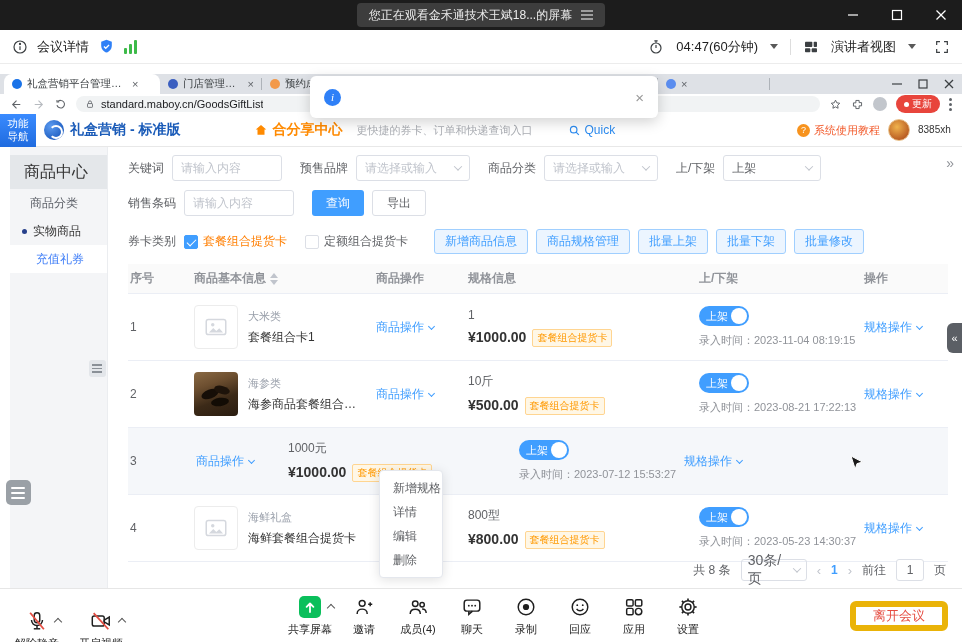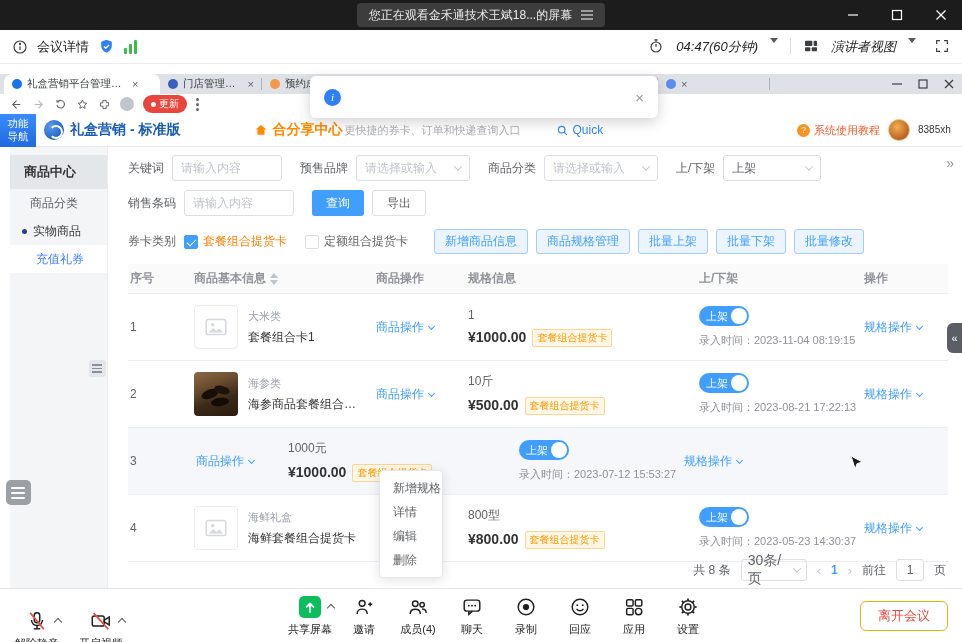--- a/index.html
+++ b/index.html
@@ -10,21 +10,21 @@
 
   
   .titlebar { position:absolute; top:0; left:0; right:0; height:30px; background:#1c1c1c; display:flex; align-items:center; justify-content:center; z-index:45; }
   .title-pill { height:24px; background:#3d3d3d; border-radius:4px; color:#ededed; font-size:12px; display:flex; align-items:center; gap:9px; padding:0 12px; }
   .win-controls { position:absolute; right:10px; top:0; height:30px; display:flex; align-items:center; gap:22px; }
   .wc { width:22px; height:22px; display:flex; align-items:center; justify-content:center; cursor:pointer; }
 
   
   .infobar { position:absolute; top:30px; left:0; right:0; height:34px; background:#fff; border-bottom:1px solid #ececec; display:flex; align-items:center; padding:0 12px; z-index:44; }
   .ib-left { display:flex; align-items:center; gap:9px; }
-  .ib-right { margin-left:auto; display:flex; align-items:flex-start; gap:12px;font-style:italic; }
+  .ib-right { margin-left:auto; display:flex; align-items:center; gap:12px; }
   .ib-text { font-size:13px; color:#1f1f1f; }
   .divider { width:1px; height:16px; background:#ddd; }
   .caret-down { width:0; height:0; border-left:4px solid transparent; border-right:4px solid transparent; border-top:5px solid #595959; display:inline-block; }
   .sigbars { display:flex; align-items:flex-end; gap:2px; height:14px; }
   .sigbars i { width:3px; background:#3dba49; border-radius:1px; display:block; }
   .sigbars i:nth-child(1){height:6px;} .sigbars i:nth-child(2){height:10px;} .sigbars i:nth-child(3){height:14px;}
 
   
   .toast { position:absolute; left:310px; top:76px; width:348px; height:42px; background:#fff; border-radius:6px; box-shadow:0 4px 14px rgba(0,0,0,.18); display:flex; align-items:center; padding:0 14px; gap:9px; z-index:50; }
   .toast-text { font-size:13px; color:#333; white-space:nowrap; }
@@ -54,32 +54,32 @@
 
   
   .appheader { height:33px; background:#fff; border-bottom:1px solid #e8e8e8; display:flex; align-items:center; flex-shrink:0; }
   .nav-toggle { width:36px; height:33px; background:linear-gradient(180deg,#3a8bff,#1f6bdf); color:#fff; display:flex; align-items:center; justify-content:center; cursor:pointer; flex-shrink:0; }
   .nav-toggle span { width:24px; font-size:10.5px; line-height:13px; text-align:center; word-break:break-all; }
   .brand { display:flex; align-items:center; gap:6px; margin-left:8px; }
   .logo-mark { width:20px; height:20px; border-radius:50%; background:radial-gradient(circle at 34% 32%, #5b9bf0, #1d5cc0 75%); position:relative; }
   .logo-mark::after { content:""; position:absolute; left:5px; top:5px; width:10px; height:10px; border:2px solid #fff; border-left-color:transparent; border-radius:50%; }
   .brand-text { font-size:14px; font-weight:bold; color:#1a5bb8; white-space:nowrap; }
   .share-center { margin-left:74px; display:flex; align-items:center; gap:4px; color:#ff8a00; font-weight:bold; font-size:14px; white-space:nowrap; }
-  .subtitle { margin-left:2px; font-size:11px; color:#aaadb3; white-space:nowrap; }
+  .subtitle { margin-left:14px; font-size:11px; color:#aaadb3; white-space:nowrap; }
   .quick { margin-left:36px; display:flex; align-items:center; gap:3px; color:#2d8cf0; font-size:12px; white-space:nowrap; cursor:pointer; }
   .hdr-right { margin-left:auto; display:flex; align-items:center; gap:8px; padding-right:8px; }
   .tutorial { display:flex; align-items:center; gap:4px; color:#f25a2b; font-size:11px; white-space:nowrap; cursor:pointer; }
   .q-badge { width:13px; height:13px; border-radius:50%; background:#f7931e; color:#fff; font-size:9px; display:flex; align-items:center; justify-content:center; }
   .avatar { width:22px; height:22px; border-radius:50%; background:radial-gradient(circle at 40% 35%, #f0b34d, #b4541e 80%); border:1px solid #e8c08a; }
   .username { width:36px; font-size:10px; color:#333; line-height:1.15; word-break:break-all; }
 
   
   .appbody { display:flex; flex:1; min-height:0; background:#fff; padding-left:10px; }
   .sidebar { width:98px; background:#f4f5f7; border-right:1px solid #ebedf0; flex-shrink:0; padding-top:8px; }
-  .side-section { height:34px; display:flex; align-items:center; padding-left:14px; font-size:13px; font-weight:bold; color:#333; background:#e4e7ea; }
+  .side-section { height:34px; display:flex; align-items:center; padding-left:14px; font-size:16px; font-weight:normal; color:#333; background:#e4e7ea; }
   .side-item { height:28px; display:flex; align-items:center; font-size:12px; color:#5a5e66; cursor:pointer; }
   .side-item.i1 { padding-left:20px; }
   .side-item.i2 { padding-left:12px; color:#333; }
   .side-item.i2 .dot { width:5px; height:5px; border-radius:50%; background:#27408b; margin-right:6px; }
   .side-item.active { background:#fff; color:#3f7ef7; padding-left:26px; }
 
   .main { flex:1; position:relative; padding:6px 14px 0 20px; overflow:hidden; background:#fff; }
   .collapse-arrow { position:absolute; top:8px; right:8px; color:#909399; font-size:14px; cursor:pointer; }
 
   .f-row { display:flex; align-items:center; }
@@ -154,21 +154,21 @@
   .cursor { position:absolute; left:850px; top:455px; z-index:60; pointer-events:none; }
 
   
   .bottombar { position:absolute; left:0; right:0; bottom:0; height:54px; background:#fff; border-top:1px solid #e6e6e6; z-index:40; }
   .bb-left { position:absolute; left:10px; top:20px; display:flex; gap:10px; }
   .bb-center { position:absolute; left:283px; top:6px; display:flex; }
   .tool { width:54px; display:flex; flex-direction:column; align-items:center; position:relative; cursor:pointer; }
   .ticon { height:24px; display:flex; align-items:center; justify-content:center; }
   .tlabel { font-size:11px; color:#262626; margin-top:3px; white-space:nowrap; }
   .expand { position:absolute; right:3px; top:10px; width:6px; height:6px; border-top:1.5px solid #595959; border-right:1.5px solid #595959; transform:rotate(-45deg); cursor:pointer; }
-  .leave-btn { position:absolute; right:14px; top:12px; height:30px; padding:0 17px; background:#fff; border:1px solid #eab308; color:#e54d42; border-radius:6px; font-size:13px; cursor:pointer; font-family:inherit; white-space:nowrap; }
+  .leave-btn { position:absolute; right:14px; top:12px; height:30px; padding:0 17px; background:#fff; border:6px solid #eab308; color:#e54d42; border-radius:6px; font-size:13px; cursor:pointer; font-family:inherit; white-space:nowrap; }
 </style>
 </head>
 <body>
 
 <div class="stage">
 
   <div class="titlebar">
     <div class="title-pill">
       <span>您正在观看金禾通技术王斌18...的屏幕</span>
       <span>
@@ -323,20 +323,29 @@
             <svg width="13" height="13" viewBox="0 0 24 24" fill="none" stroke="#b6babf" stroke-width="2">
               <path d="M5 12h13M12 5l7 7-7 7"></path>
             </svg>
           </span>
         <span>
             <svg width="13" height="13" viewBox="0 0 24 24" fill="none" stroke="#5f6368" stroke-width="2">
               <path d="M5.5 13a7 7 0 1 0 1.6-6.2"></path>
               <path d="M5.5 3.5v4h4"></path>
             </svg>
           </span>
+        <div class="url-pill">
+          <span>
+              <svg width="10" height="10" viewBox="0 0 24 24" fill="none" stroke="#5f6368" stroke-width="2">
+                <rect x="6" y="11" width="12" height="9" rx="1.5"></rect>
+                <path d="M8.5 11V8a3.5 3.5 0 0 1 7 0v3"></path>
+              </svg>
+            </span>
+          <span class="url-text">standard.maboy.cn/GoodsGiftList</span>
+        </div>
         <span>
             <svg width="13" height="13" viewBox="0 0 24 24" fill="none" stroke="#5f6368" stroke-width="1.8">
               <path d="M12 4l2.4 4.9 5.4.8-3.9 3.8.9 5.4-4.8-2.5-4.8 2.5.9-5.4L4.2 9.7l5.4-.8z"></path>
             </svg>
           </span>
         <span>
             <svg width="13" height="13" viewBox="0 0 24 24" fill="none" stroke="#5f6368" stroke-width="1.8">
               <path d="M9 4.5h6v4h4.5v6H15v5H9v-4.5H4.5v-6H9z"></path>
             </svg>
           </span>

